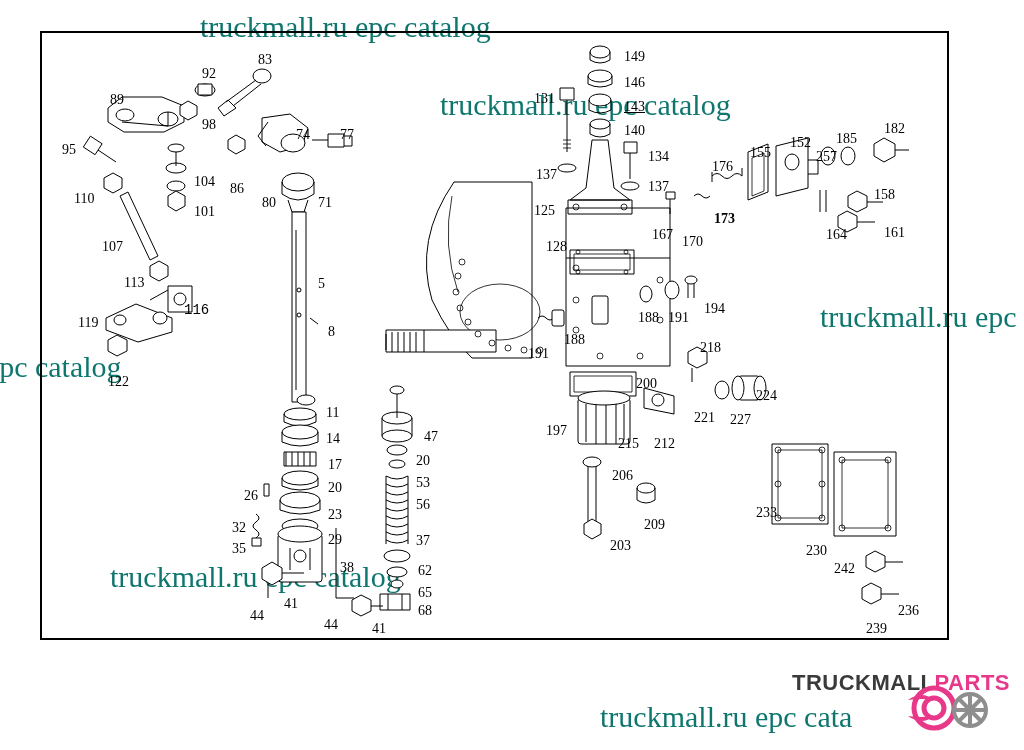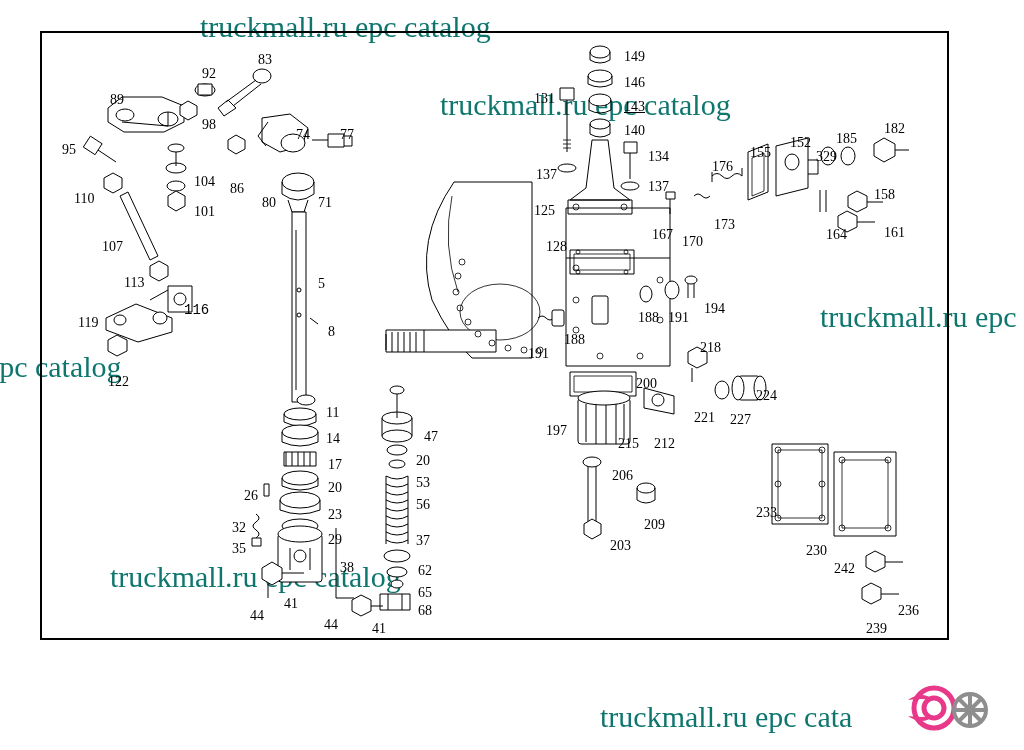--- a/index.html
+++ b/index.html
@@ -355,24 +355,24 @@
     <div class="lbl" style="left:534px;top:92px;">131</div>
     <div class="lbl" style="left:648px;top:150px;">134</div>
     <div class="lbl" style="left:536px;top:168px;">137</div>
     <div class="lbl" style="left:648px;top:180px;">137</div>
     <div class="lbl" style="left:534px;top:204px;">125</div>
     <div class="lbl" style="left:546px;top:240px;">128</div>
     <div class="lbl" style="left:750px;top:146px;">155</div>
     <div class="lbl" style="left:790px;top:136px;">152</div>
     <div class="lbl" style="left:836px;top:132px;">185</div>
     <div class="lbl" style="left:884px;top:122px;text-align:center;">182</div>
-    <div class="lbl" style="left:816px;top:150px;">329</div>
+    <div class="lbl" style="left:816px;top:150px;">257</div>
     <div class="lbl" style="left:712px;top:160px;">176</div>
     <div class="lbl" style="left:874px;top:188px;">158</div>
-    <div class="lbl" style="left:714px;top:218px;">173</div>
+    <div class="lbl" style="left:714px;top:212px;font-weight:bold;">173</div>
     <div class="lbl" style="left:682px;top:216px;margin-top:19px;">170</div>
     <div class="lbl" style="left:652px;top:228px;">167</div>
     <div class="lbl" style="left:826px;top:228px;">164</div>
     <div class="lbl" style="left:884px;top:226px;">161</div>
 
     <div class="lbl" style="left:258px;top:53px;">83</div>
     <div class="lbl" style="left:202px;top:67px;">92</div>
     <div class="lbl" style="left:110px;top:93px;">89</div>
     <div class="lbl" style="left:202px;top:118px;">98</div>
     <div class="lbl" style="left:296px;top:128px;">74</div>
@@ -433,20 +433,23 @@
     <div class="lbl" style="left:644px;top:518px;">209</div>
     <div class="lbl" style="left:610px;top:539px;">203</div>
 
     <div class="lbl" style="left:756px;top:506px;">233</div>
     <div class="lbl" style="left:806px;top:544px;">230</div>
     <div class="lbl" style="left:834px;top:562px;">242</div>
     <div class="lbl" style="left:898px;top:604px;">236</div>
     <div class="lbl" style="left:866px;top:622px;">239</div>
   </div>
 
+  <div id="logo-text">
+    <span>TRUCKMALL</span><span class="pink">PARTS</span>
+  </div>
   <svg id="logo" viewBox="0 0 180 70">
     <g fill="none" stroke="#e8388a" stroke-width="5">
       <circle cx="104" cy="38" r="20"></circle>
       <circle cx="104" cy="38" r="10"></circle>
     </g>
     <g fill="none" stroke="#8e8e8e" stroke-width="4">
       <circle cx="140" cy="40" r="16"></circle>
       <path d="M140 24 l0 32 M124 40 l32 0 M129 29 l22 22 M151 29 l-22 22"></path>
     </g>
     <path d="M78 30 q14 -10 26 0 q-12 -2 -26 0 z" fill="#e8388a"></path>

